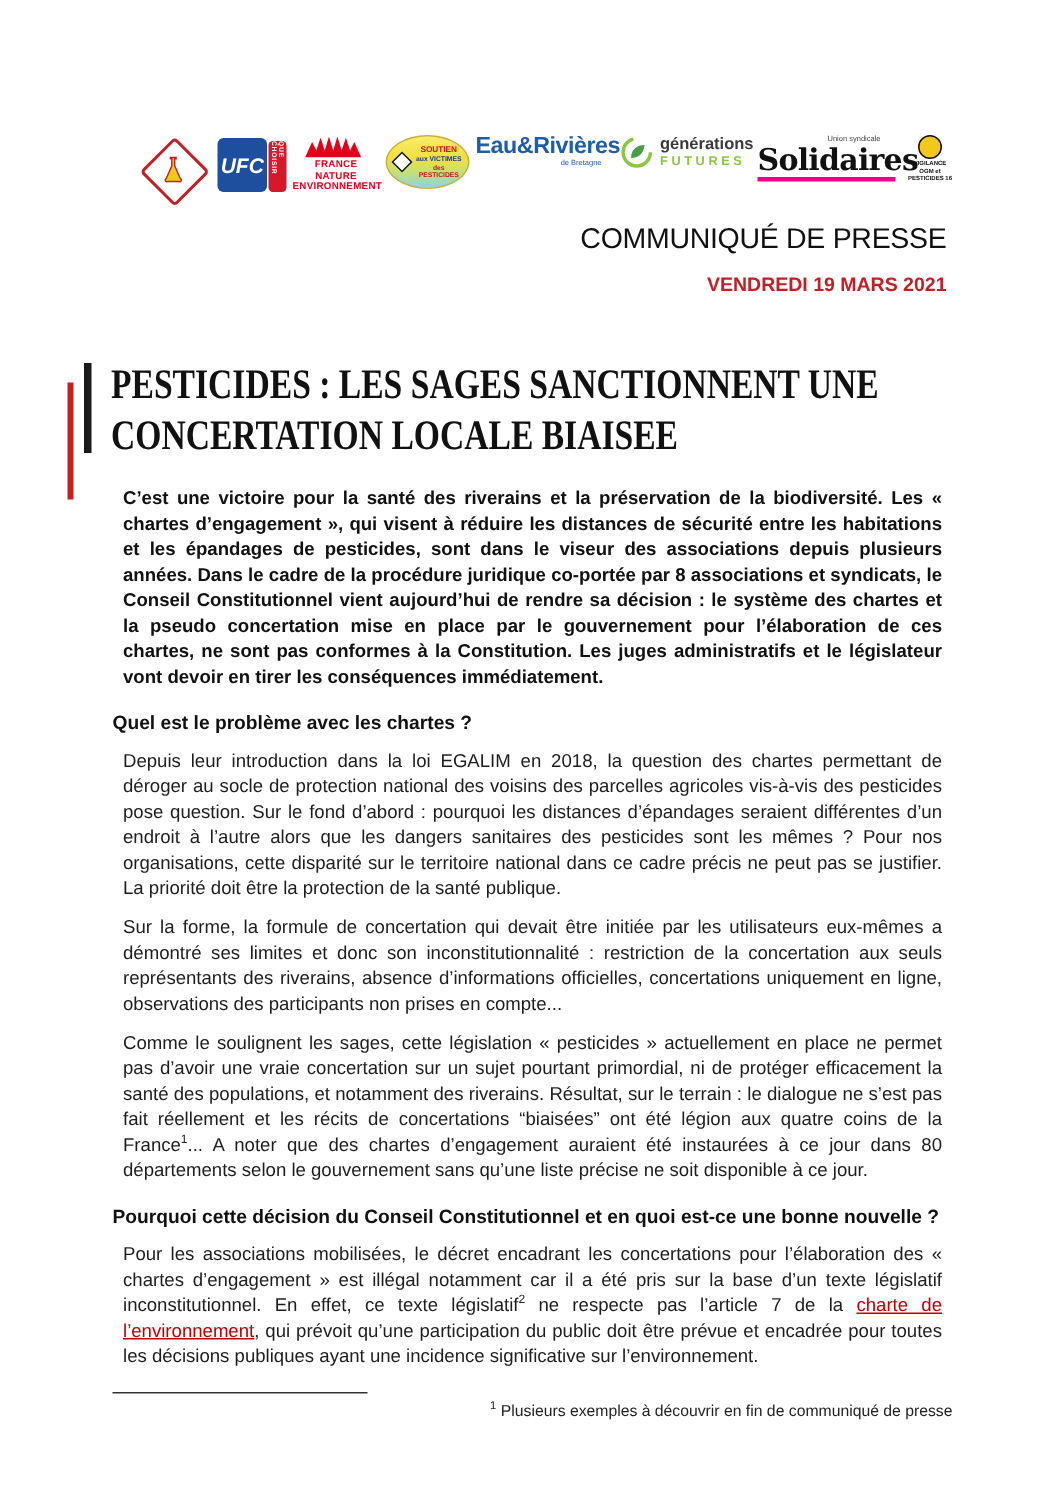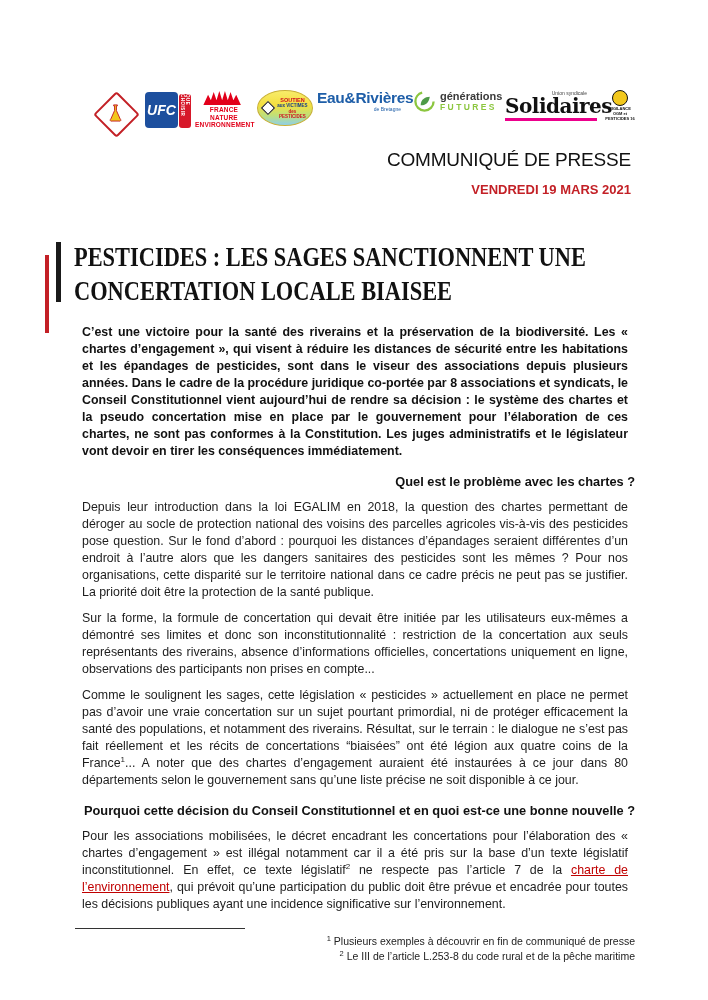--- a/index.html
+++ b/index.html
@@ -78,21 +78,21 @@
   .bar-red{position:absolute;left:45px;top:255px;width:4px;height:78px;background:var(--accent-red,#c32026);}
   .bar-black{position:absolute;left:56px;top:242px;width:5px;height:60px;background:#1a1a1a;}
   h1.title{position:absolute;left:74px;top:240px;margin:0;width:700px;
     font-family:"Liberation Serif",serif;font-weight:700;font-size:28px;line-height:34px;
     color:#111;transform:scaleX(.8);transform-origin:0 0;}
 
   
   .content{position:absolute;left:75px;top:324px;width:560px;
     font-size:12.4px;line-height:17px;text-align:justify;color:#1d1d1d;}
   .intro{font-weight:700;margin:0 0 10px;color:#111;}
-  h2.sec{font-size:12.8px;font-weight:700;margin:13px 0 9px;text-align:right;color:#111;}
+  h2.sec{font-size:12.8px;font-weight:700;margin:13px 0 9px;text-align:left;color:#111;}
   .content p{margin:0 7px 9px;}
   .content sup{font-size:8px;line-height:0;}
   a.doclink{color:var(--link-red,#c00000);text-decoration:underline;}
 
   .footnotes{margin-top:15px;font-size:10.5px;line-height:14.5px;text-align:right;color:#222;}
   .fnrule{width:170px;border-top:1px solid #333;margin-bottom:5px;}
   .footnotes sup{font-size:7.5px;}
 </style>
 </head>
 <body>
@@ -174,17 +174,16 @@
     <p><span>Depuis leur introduction dans la loi EGALIM en 2018, la question des chartes permettant de déroger au socle de protection national des voisins des parcelles agricoles vis-à-vis des pesticides pose question. Sur le fond d’abord : pourquoi les distances d’épandages seraient différentes d’un endroit à l’autre alors que les dangers sanitaires des pesticides sont les mêmes ? Pour nos organisations, cette disparité sur le territoire national dans ce cadre précis ne peut pas se justifier. La priorité doit être la protection de la santé publique.</span></p>
     <p><span>Sur la forme, la formule de concertation qui devait être initiée par les utilisateurs eux-mêmes a démontré ses limites et donc son inconstitutionnalité : restriction de la concertation aux seuls représentants des riverains, absence d’informations officielles, concertations uniquement en ligne, observations des participants non prises en compte...</span></p>
     <p><span>Comme le soulignent les sages, cette législation « pesticides » actuellement en place ne permet pas d’avoir une vraie concertation sur un sujet pourtant primordial, ni de protéger efficacement la santé des populations, et notamment des riverains. Résultat, sur le terrain : le dialogue ne s’est pas fait réellement et les récits de concertations “biaisées” ont été légion aux quatre coins de la France</span><sup>1</sup><span>... A noter que des chartes d’engagement auraient été instaurées à ce jour dans 80 départements selon le gouvernement sans qu’une liste précise ne soit disponible à ce jour.</span></p>
 
     <h2 class="sec">Pourquoi cette décision du Conseil Constitutionnel et en quoi est-ce une bonne nouvelle ?</h2>
     <p><span>Pour les associations mobilisées, le décret encadrant les concertations pour l’élaboration des « chartes d’engagement » est illégal notamment car il a été pris sur la base d’un texte législatif inconstitutionnel. En effet, ce texte législatif</span><sup>2</sup><span> ne respecte pas l’article 7 de la </span><a class="doclink" href="#">charte de l’environnement</a><span>, qui prévoit qu’une participation du public doit être prévue et encadrée pour toutes les décisions publiques ayant une incidence significative sur l’environnement.</span></p>
 
     <div class="footnotes">
       <div class="fnrule"></div>
       <div><sup>1</sup> <span>Plusieurs exemples à découvrir en fin de communiqué de presse</span></div>
-      <div><sup>2</sup> <span>Le III de l’article L.253-8 du code rural et de la pêche maritime</span></div>
     </div>
   </div>
 
 </div>
 
 </body></html>

